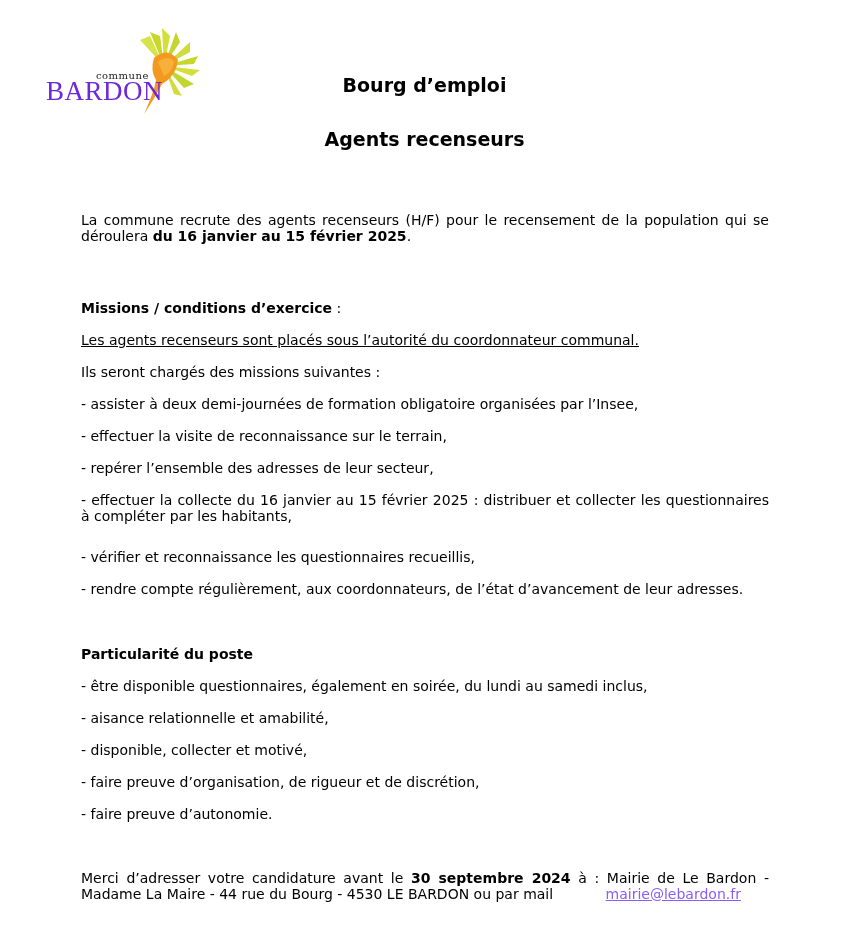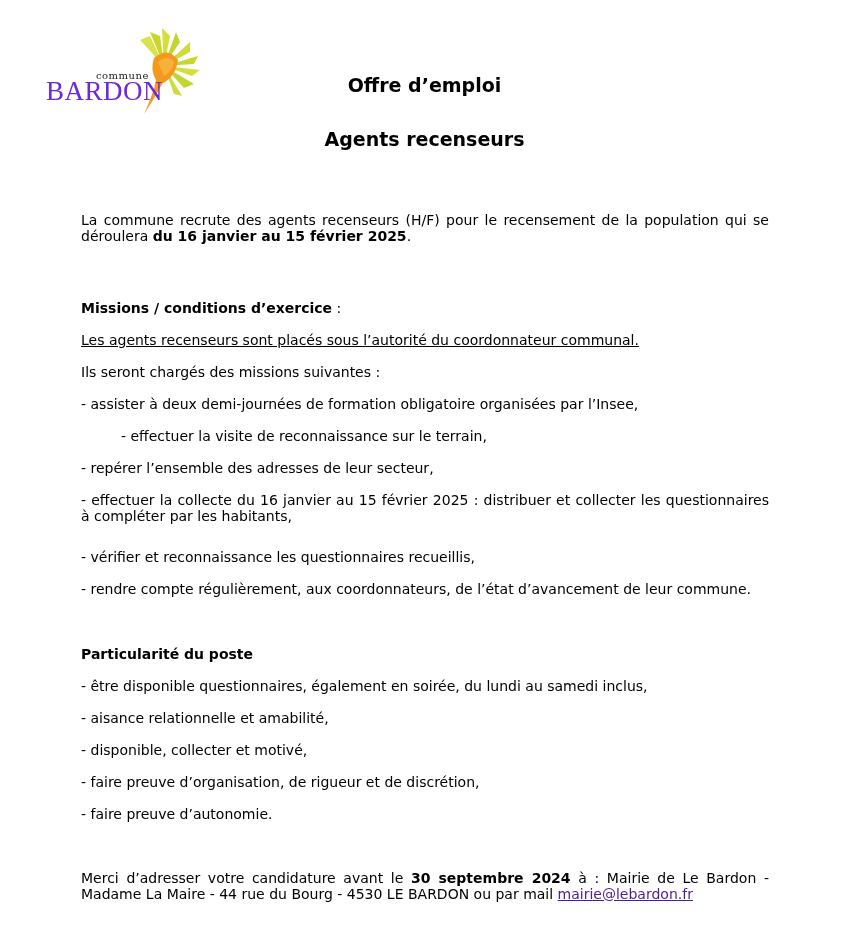--- a/index.html
+++ b/index.html
@@ -23,21 +23,21 @@
     }
     .t1 { top: 74px; }
     .t2 { top: 128px; }
     .content {
       position: absolute; left: 81px; width: 688px;
       font-size: 14px; line-height: 16px;
     }
     .p { margin: 0; }
     .justify { text-align: justify; text-align-last: left; }
     b { font-weight: bold; }
-    .link { color: #4c1d95; text-decoration: underline; }
+    .link { color: #8b5cf6; text-decoration: underline; margin-left: 48px; }
   </style>
 </head>
 <body>
 
 <div class="logo">
   <svg width="160" height="100" viewBox="0 0 160 100">
     <g transform="translate(120,40)">
       <path d="M0,0 L-14,-34 L-4,-30 Z" fill="#c8d82a"></path>
       <path d="M0,0 L-2,-38 L6,-30 Z" fill="#d4e03a"></path>
       <path d="M0,0 L12,-34 L16,-24 Z" fill="#c2d630"></path>
@@ -48,40 +48,40 @@
       <path d="M0,0 L18,30 L10,28 Z" fill="#cfdc3c"></path>
       <path d="M0,0 L-24,-26 L-14,-30 Z" fill="#d8e24a"></path>
       <path d="M-10,-8 Q4,-20 14,-6 Q12,10 -2,18 Q-8,30 -20,48 Q-10,26 -8,14 Q-14,4 -10,-8 Z" fill="#f39a1e"></path>
       <path d="M-6,-4 Q4,-12 10,-4 Q8,6 0,10 Z" fill="#f7b13a"></path>
     </g>
   </svg>
   <span class="logo-commune">commune</span>
   <span class="logo-bardon">BARDON</span>
 </div>
 
-<div class="title t1">Offre d’emploi</div>
+<div class="title t1">Bourg d’emploi</div>
 <div class="title t2">Agents recenseurs</div>
 
 <div class="content" style="top:212px;">
   <p class="p justify">
     <span>La commune recrute des agents recenseurs (H/F) pour le recensement de la population qui se déroulera </span><b>du 16 janvier au 15 février 2025</b><span>.</span>
   </p>
 </div>
 
 <div class="content" style="top:300px;">
   <p class="p"><b>Missions / conditions d’exercice</b><span> :</span></p>
 </div>
 <div class="content" style="top:332px;text-decoration:underline;">Les agents recenseurs sont placés sous l’autorité du coordonnateur communal.</div>
 <div class="content" style="top:364px;">Ils seront chargés des missions suivantes :</div>
 <div class="content" style="top:396px;">- assister à deux demi-journées de formation obligatoire organisées par l’Insee,</div>
-<div class="content" style="top:428px;margin-left:40px;">- effectuer la visite de reconnaissance sur le terrain,</div>
+<div class="content" style="top:428px;">- effectuer la visite de reconnaissance sur le terrain,</div>
 <div class="content" style="top:460px;">- repérer l’ensemble des adresses de leur secteur,</div>
 <div class="content justify" style="top:492px;">- effectuer la collecte du 16 janvier au 15 février 2025 : distribuer et collecter les questionnaires à compléter par les habitants,</div>
 <div class="content" style="top:549px;">- vérifier et reconnaissance les questionnaires recueillis,</div>
-<div class="content" style="top:581px;">- rendre compte régulièrement, aux coordonnateurs, de l’état d’avancement de leur commune.</div>
+<div class="content" style="top:581px;">- rendre compte régulièrement, aux coordonnateurs, de l’état d’avancement de leur adresses.</div>
 
 <div class="content" style="top:646px;">
   <b>Particularité du poste</b>
 </div>
 <div class="content" style="top:678px;">- être disponible questionnaires, également en soirée, du lundi au samedi inclus,</div>
 <div class="content" style="top:710px;">- aisance relationnelle et amabilité,</div>
 <div class="content" style="top:742px;">- disponible, collecter et motivé,</div>
 <div class="content" style="top:774px;">- faire preuve d’organisation, de rigueur et de discrétion,</div>
 <div class="content" style="top:806px;">- faire preuve d’autonomie.</div>
 

